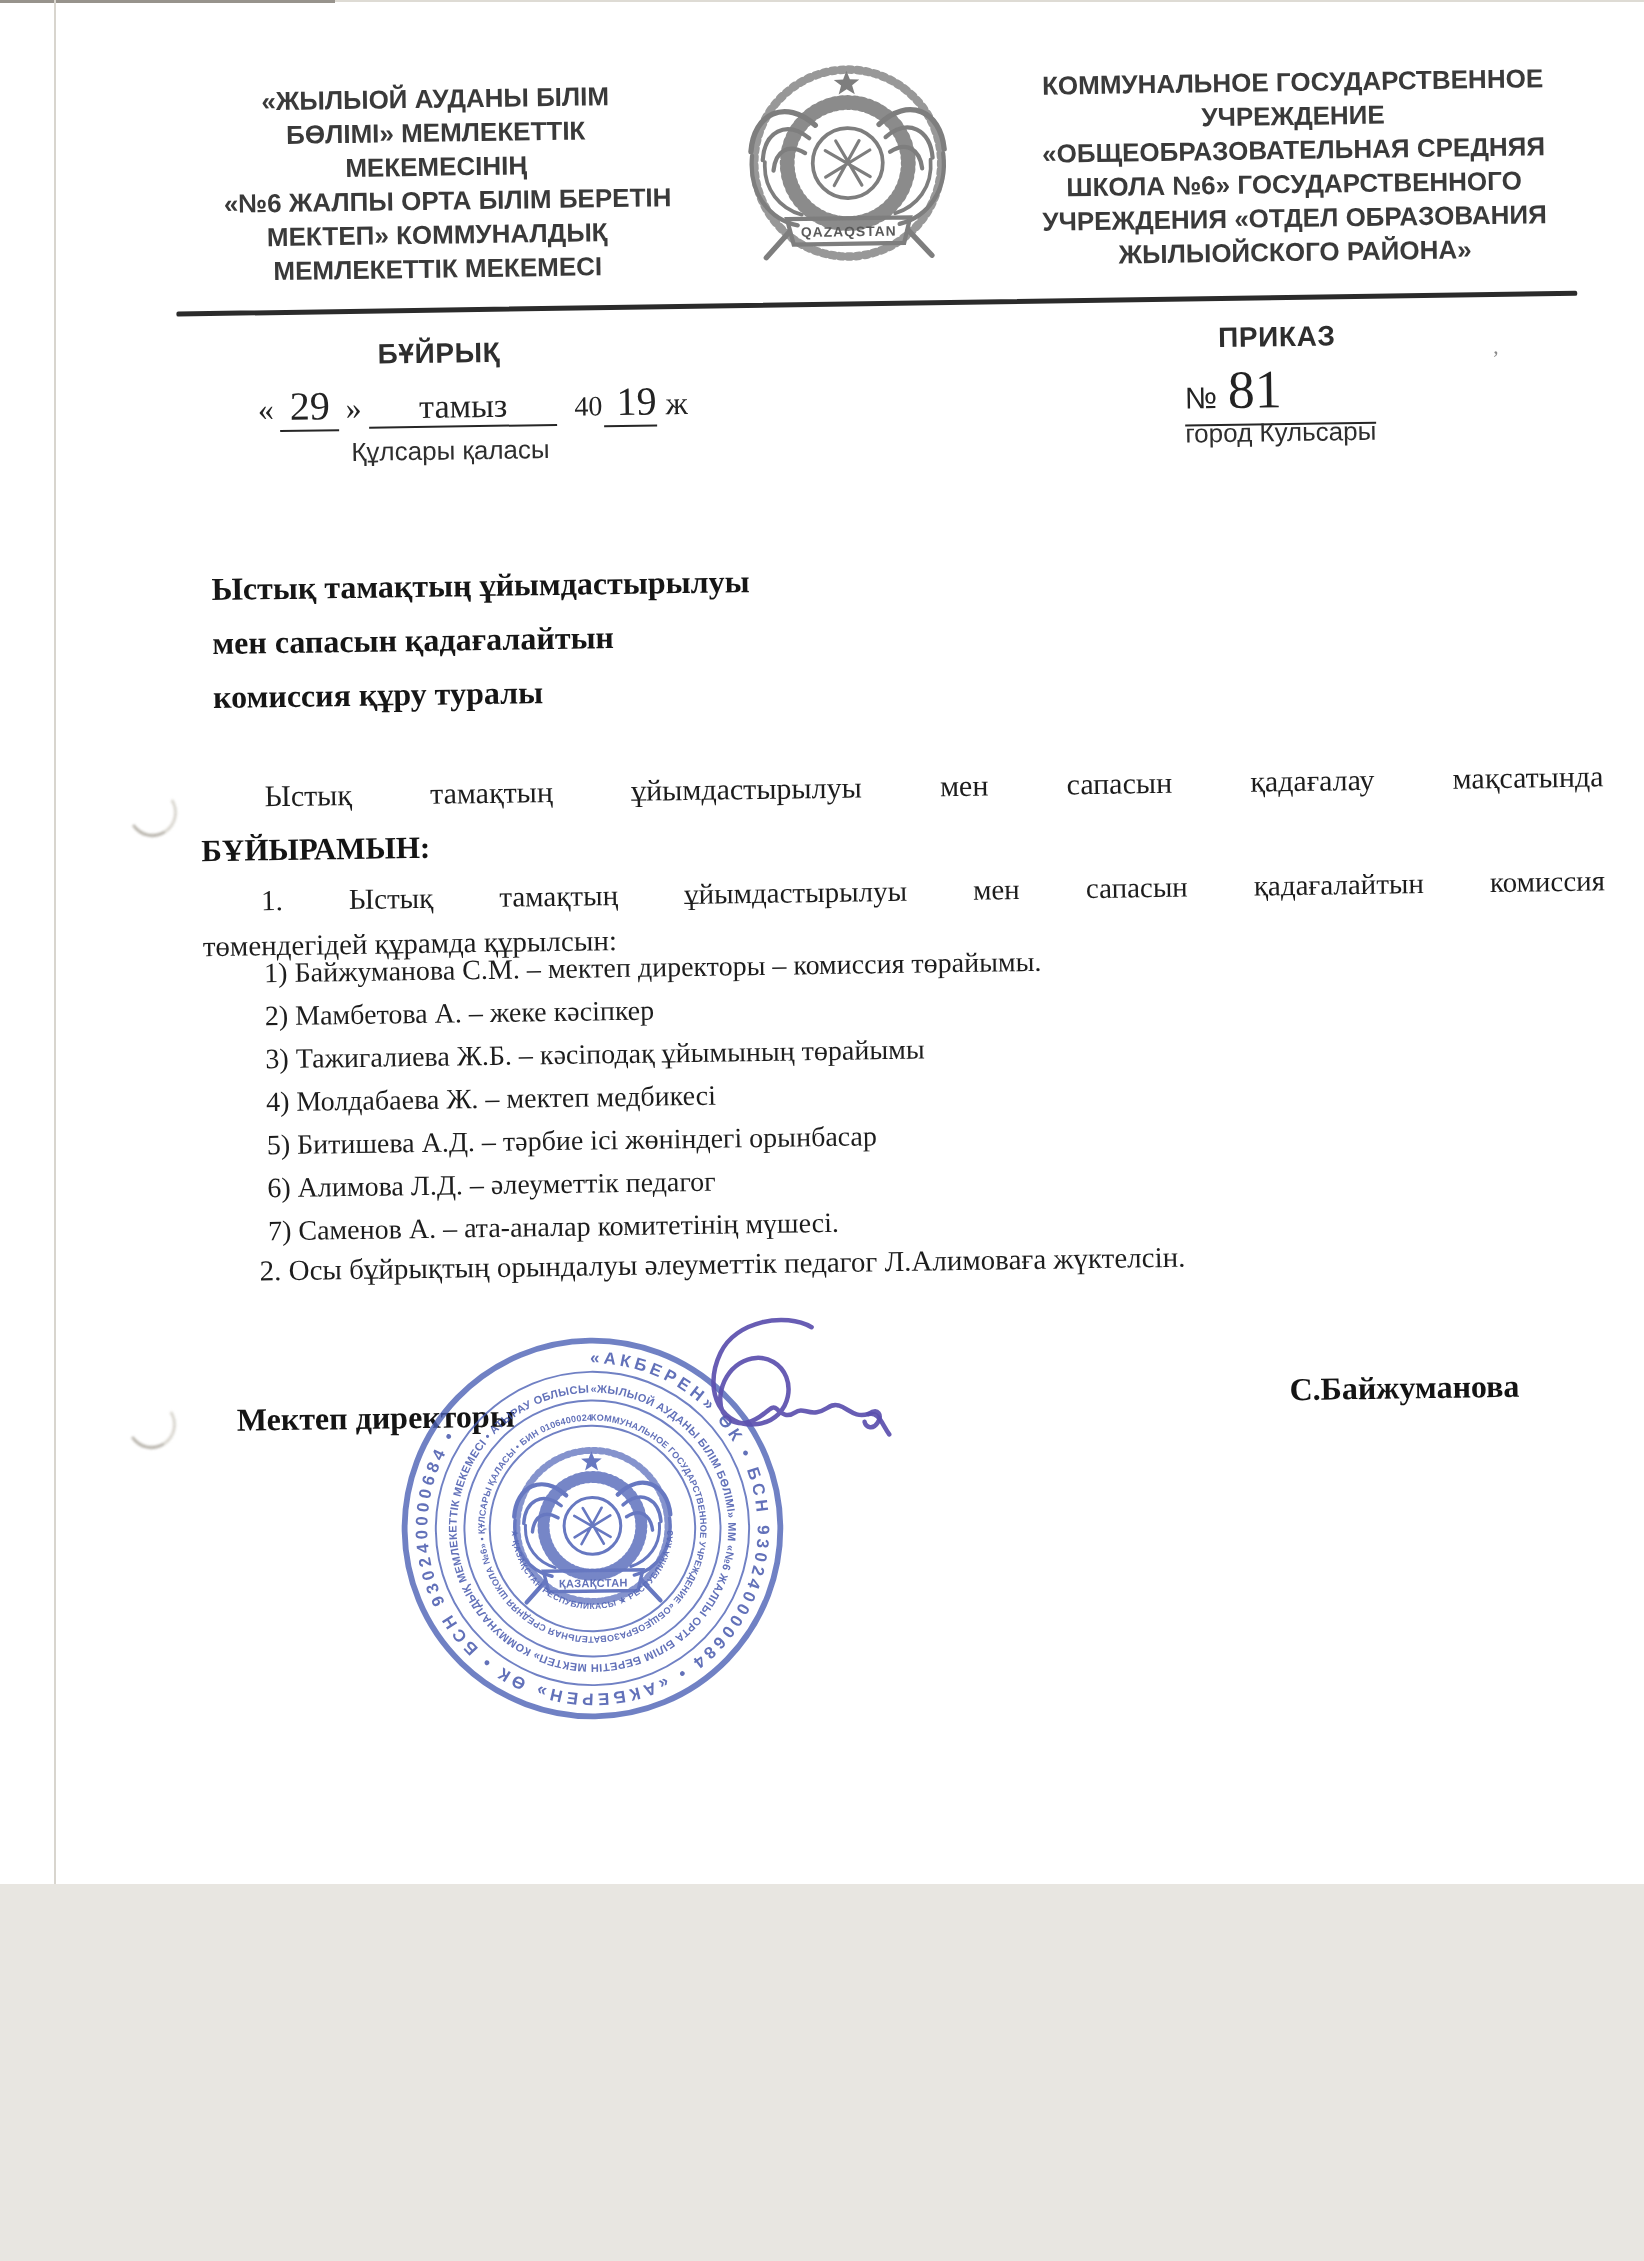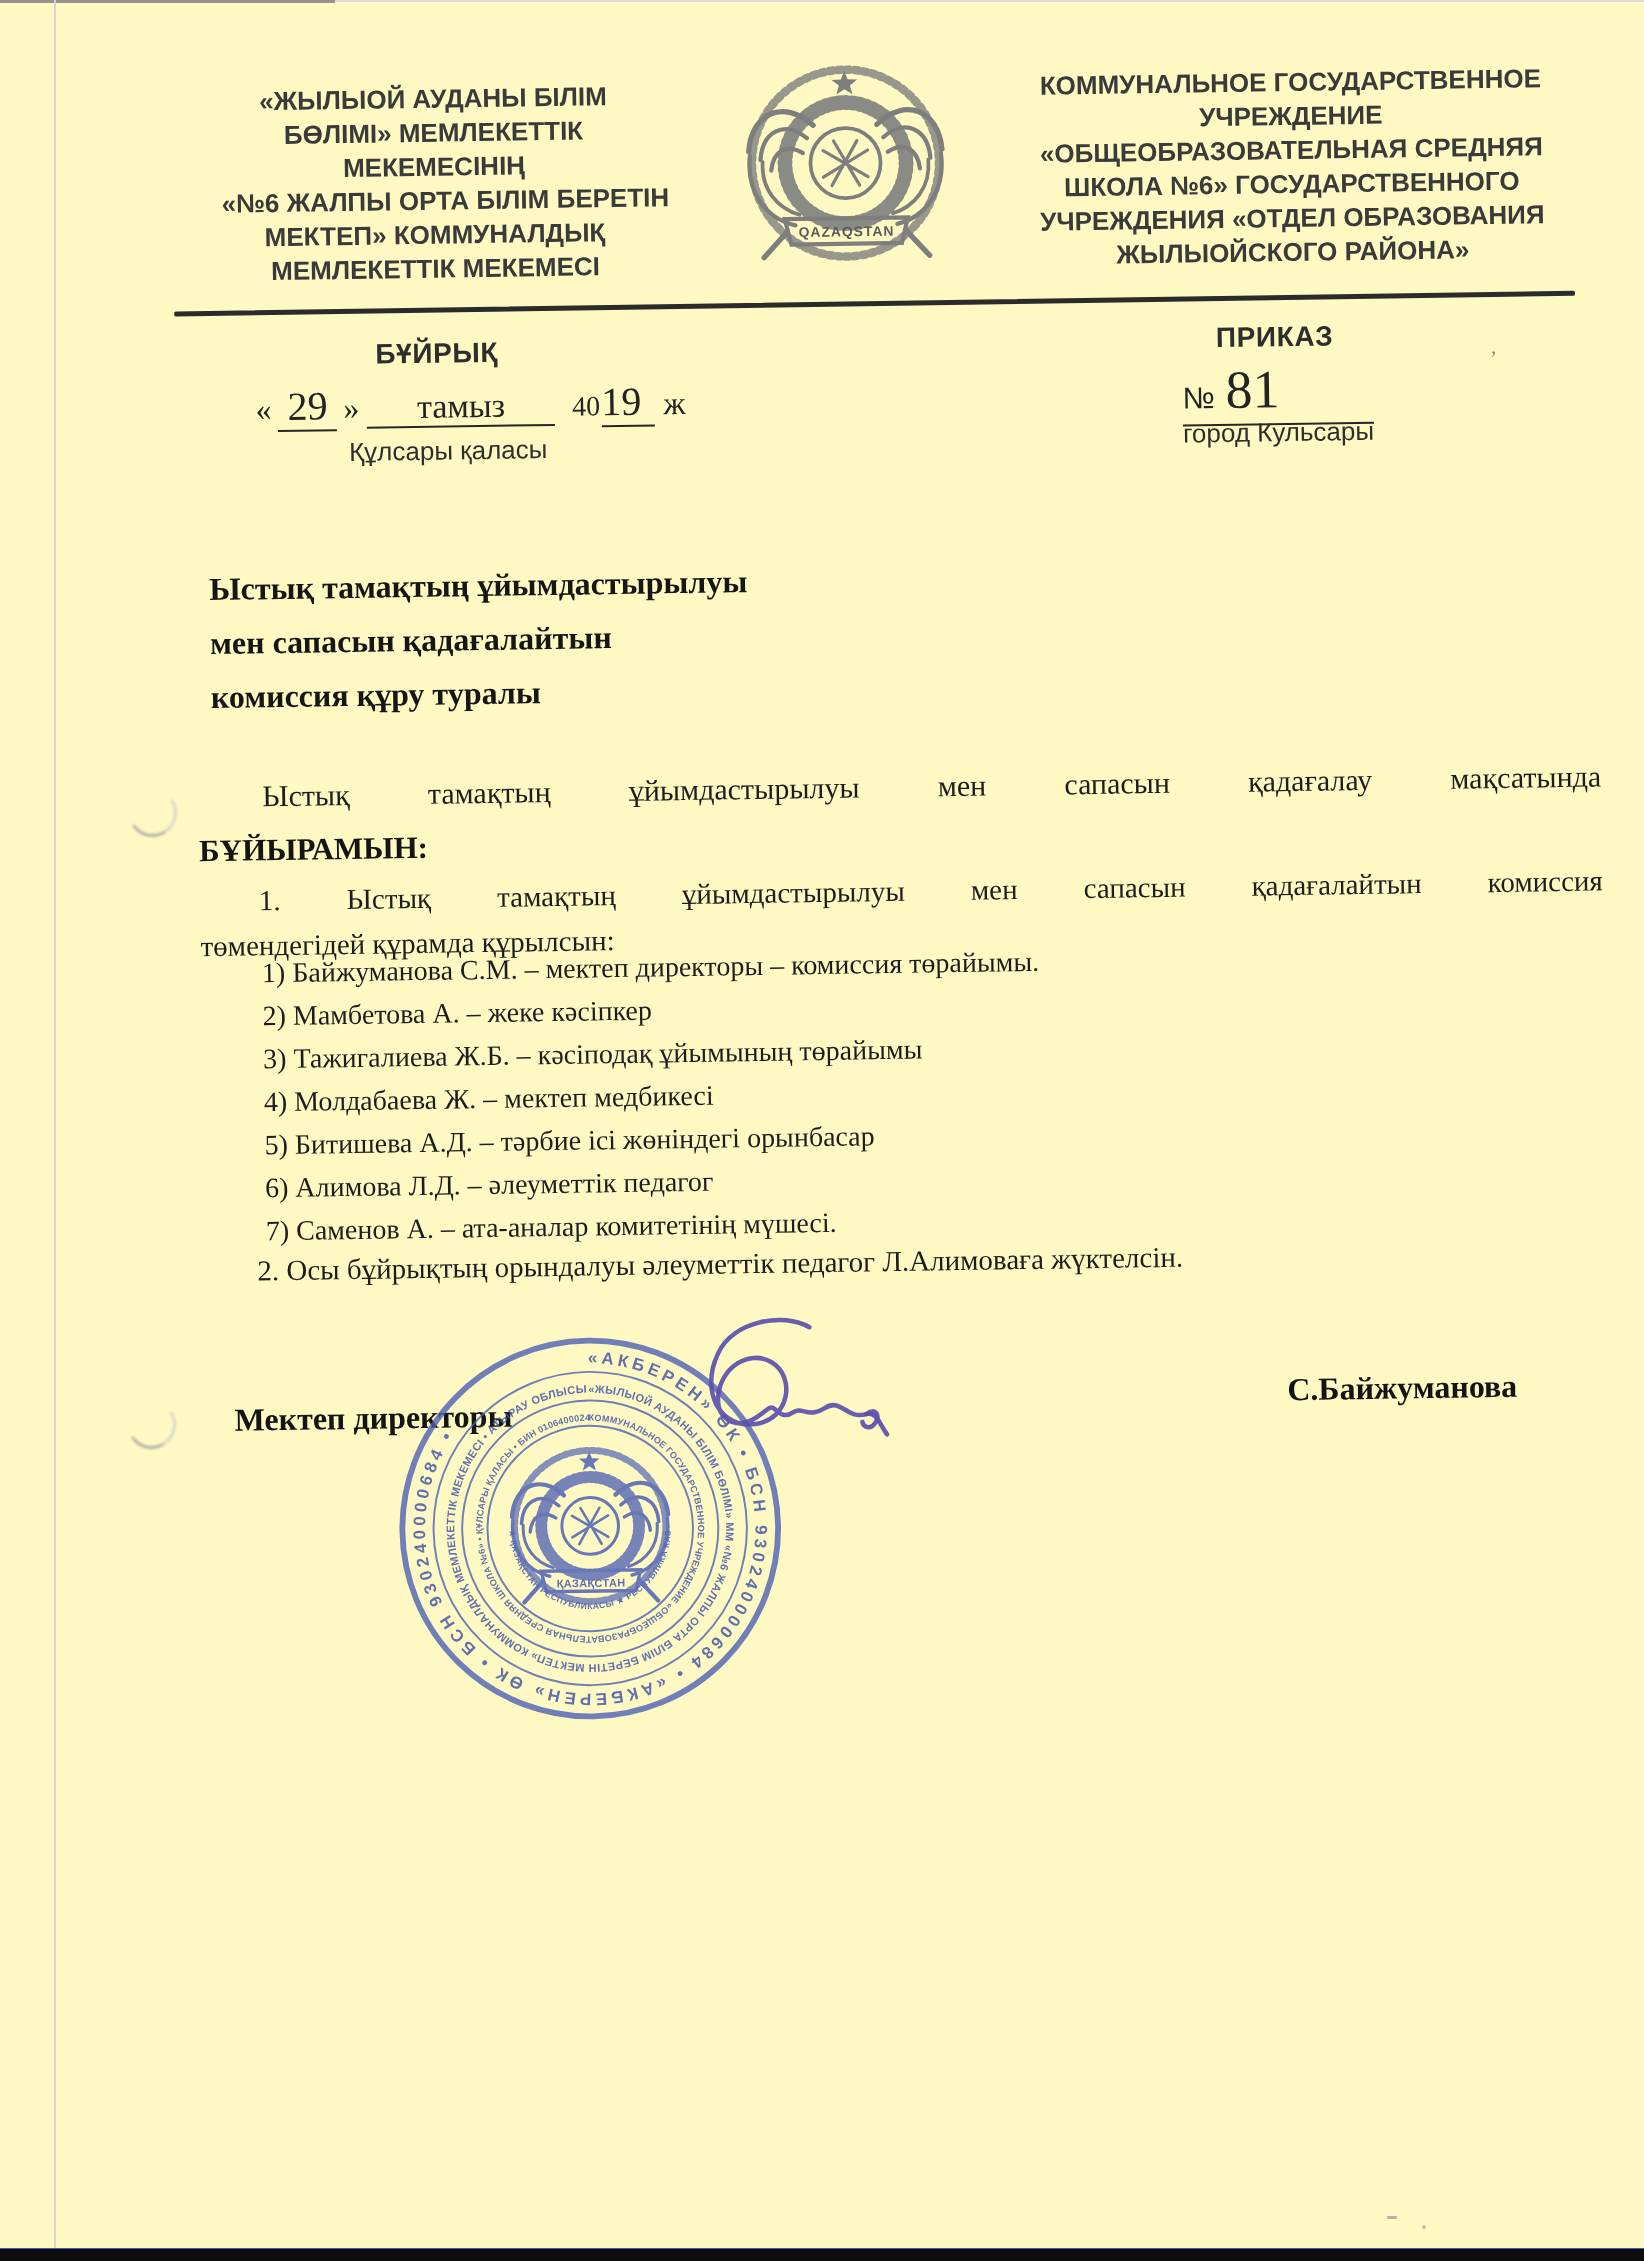--- a/index.html
+++ b/index.html
@@ -1,17 +1,17 @@
 <!DOCTYPE html>
 <html style="font-size:10.3px"><head>
 <meta charset="utf-8">
 <title>Document</title>
 <style>
   html,body{margin:0;padding:0;background:#e8e6e1;}
-  .page{position:relative;width:1645px;height:2261px;background:#fef9c3;overflow:hidden;
+  .page{position:relative;width:1645px;height:1884px;background:#ffffff;overflow:hidden;
         font-family:"Liberation Serif",serif;color:#1c1c1c;}
   .rot{position:absolute;inset:0;transform:rotate(-0.85deg);transform-origin:50% 40%;}
 
   
   .lh{position:absolute;text-align:center;font-family:"Liberation Sans",sans-serif;
       font-weight:bold;font-size:26px;line-height:34px;color:#3a3a3a;}
   .lh-l{left:232px;top:76px;width:426px;}
   .lh-r{left:996px;top:72px;width:613px;}
   .lh div{white-space:nowrap;}
   .emblem{position:absolute;left:745px;top:52px;width:223px;height:223px;color:#7e7e7e;}
@@ -27,21 +27,21 @@
   .hru{left:1154px;top:328px;width:258px;}
 
   
   .dateline{position:absolute;left:263px;top:375px;white-space:nowrap;color:#232323;}
   .dateline span{display:inline-block;vertical-align:baseline;}
   .q{font-size:32px;}
   .dq1{margin-right:6.4px;} .dq2{margin:0 7.7px 0 6.4px;}
   .day{font-size:40px;width:59px;border-bottom:2.6px solid #262626;text-align:center;}
   .mon{font-size:34px;width:188px;border-bottom:2.6px solid #262626;text-align:center;margin-right:17px;}
   .c20{font-size:28px;margin-right:1.3px;}
-  .yr{font-size:40px;width:53px;border-bottom:2.6px solid #262626;text-align:left;}
+  .yr{font-size:40px;width:53px;border-bottom:2.6px solid #262626;text-align:right;}
   .zh{font-size:32px;margin-left:9px;}
   .place{position:absolute;font-family:"Liberation Sans",sans-serif;font-size:26px;color:#2e2e2e;}
   .place-kk{left:326px;top:430px;width:258px;text-align:center;}
   .numline{position:absolute;left:1190px;top:365px;width:191px;border-bottom:2.6px solid #262626;
            padding-bottom:2.6px;white-space:nowrap;color:#232323;}
   .nosign{font-family:"Liberation Sans",sans-serif;font-size:30px;}
   .noval{font-size:54px;margin-left:11px;}
   .place-ru{left:1190px;top:424px;}
 
   

